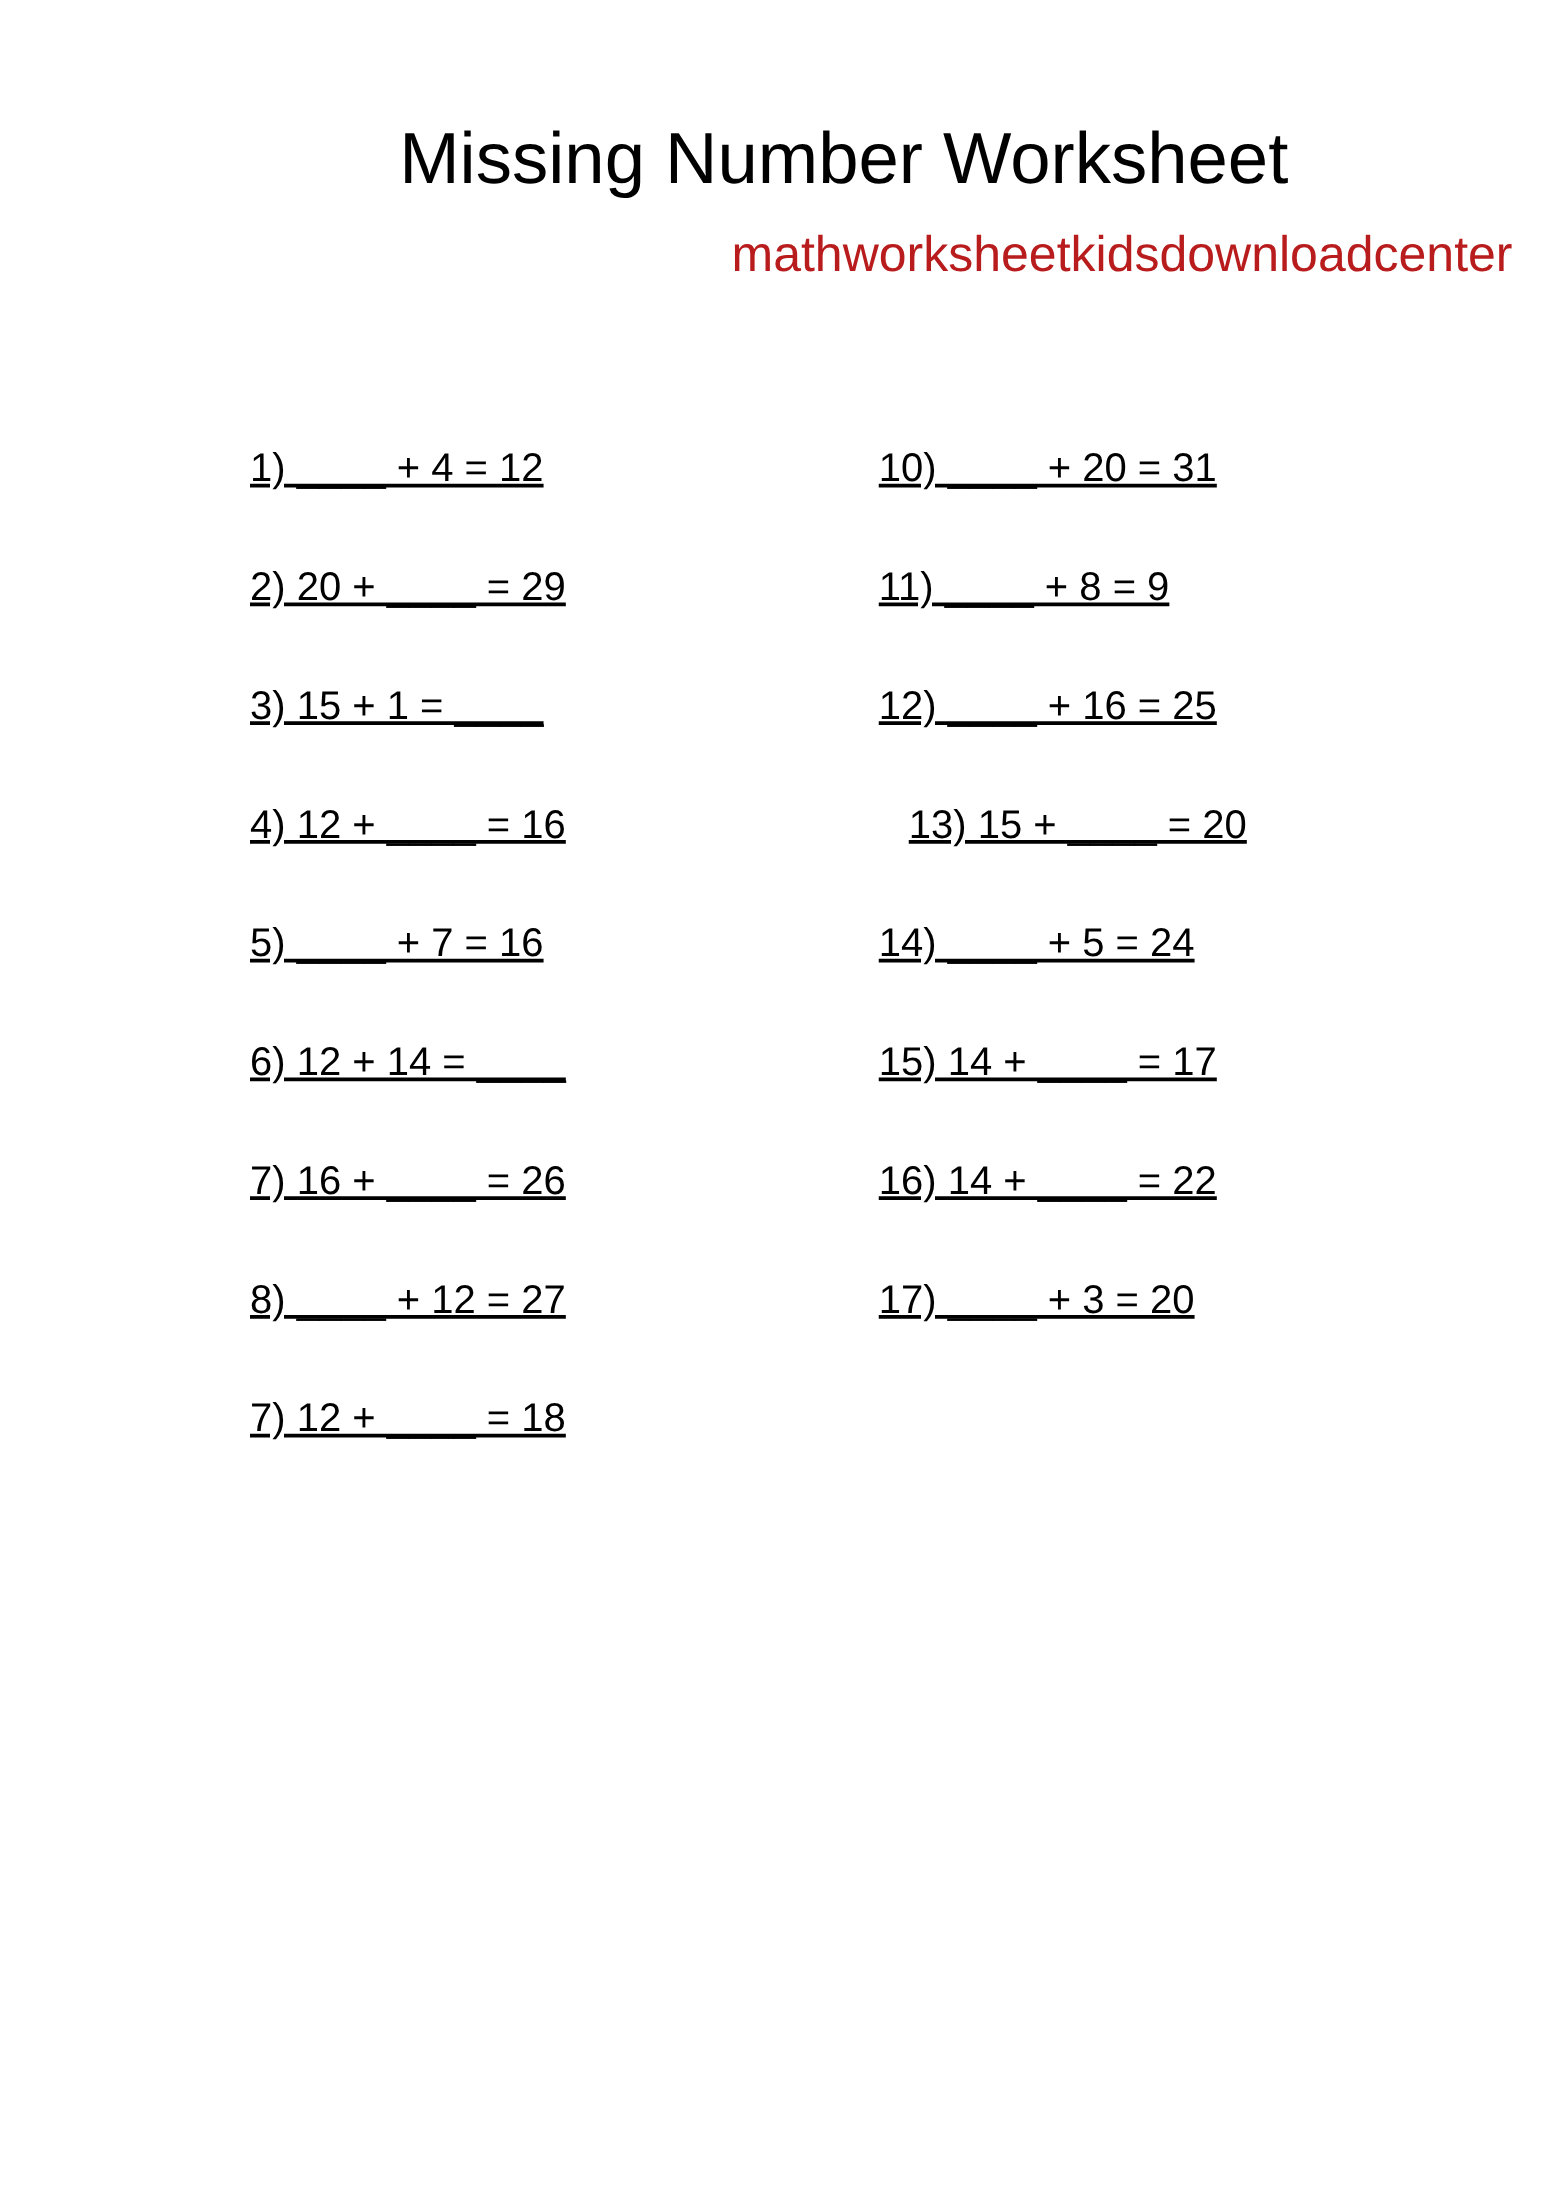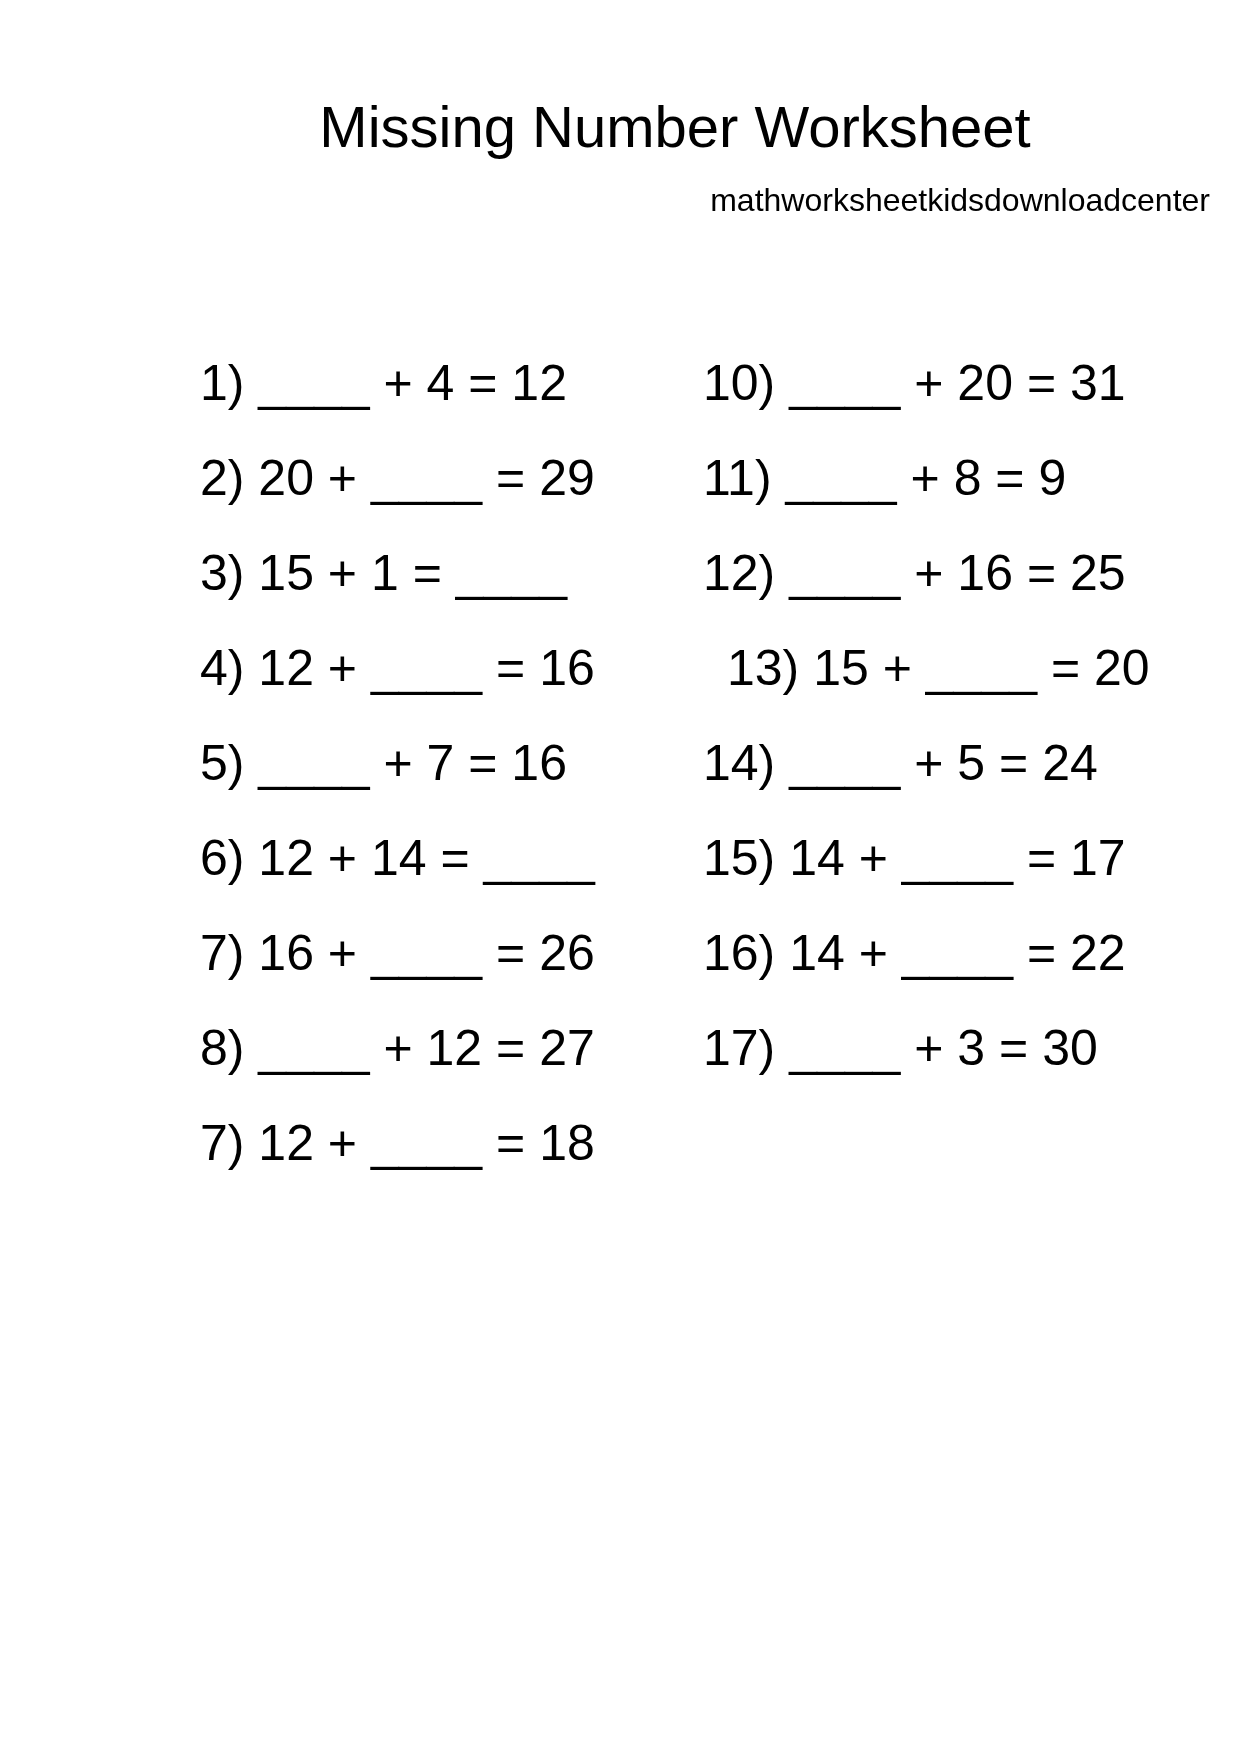--- a/index.html
+++ b/index.html
@@ -1,19 +1,19 @@
 <!DOCTYPE html>
 <html><head>
   <meta charset="utf-8">
   <style>
     html, body { margin: 0; padding: 0; background: #ffffff; }
     body { width: 1240px; height: 1754px; position: relative; overflow: hidden; font-family: "Liberation Sans", sans-serif; color: #000; }
     .title { position: absolute; left: 0; width: 1350px; top: 98px; text-align: center; font-size: 58px; line-height: 1; }
-    .subtitle { position: absolute; right: 30px; top: 184px; font-size: 32px; color: #000000; line-height: 1; margin-left: 34px; }
-    .problem { position: absolute; font-size: 50px; line-height: 1; white-space: pre; }
+    .subtitle { position: absolute; right: 30px; top: 184px; font-size: 40px; color: #b91c1c; line-height: 1; margin-left: 34px; }
+    .problem { position: absolute; font-size: 32px; line-height: 1; white-space: pre; text-decoration: underline; }
   </style>
 </head>
 <body>
 
 <div>
   <div class="title">Missing Number Worksheet</div>
   <div class="subtitle">mathworksheetkidsdownloadcenter</div>
 
   <div>
     <div class="problem" style="left:200px;top:358px">1) ____ + 4 = 12</div>
@@ -28,15 +28,15 @@
   </div>
 
   <div>
     <div class="problem" style="left:703px;top:358px">10) ____ + 20 = 31</div>
     <div class="problem" style="left:703px;top:453px">11) ____ + 8 = 9</div>
     <div class="problem" style="left:703px;top:548px">12) ____ + 16 = 25</div>
     <div class="problem" style="left:727px;top:643px">13) 15 + ____ = 20</div>
     <div class="problem" style="left:703px;top:738px">14) ____ + 5 = 24</div>
     <div class="problem" style="left:703px;top:833px">15) 14 + ____ = 17</div>
     <div class="problem" style="left:703px;top:928px">16) 14 + ____ = 22</div>
-    <div class="problem" style="left:703px;top:1023px">17) ____ + 3 = 30</div>
+    <div class="problem" style="left:703px;top:1023px">17) ____ + 3 = 20</div>
   </div>
 </div>
 
 </body></html>

